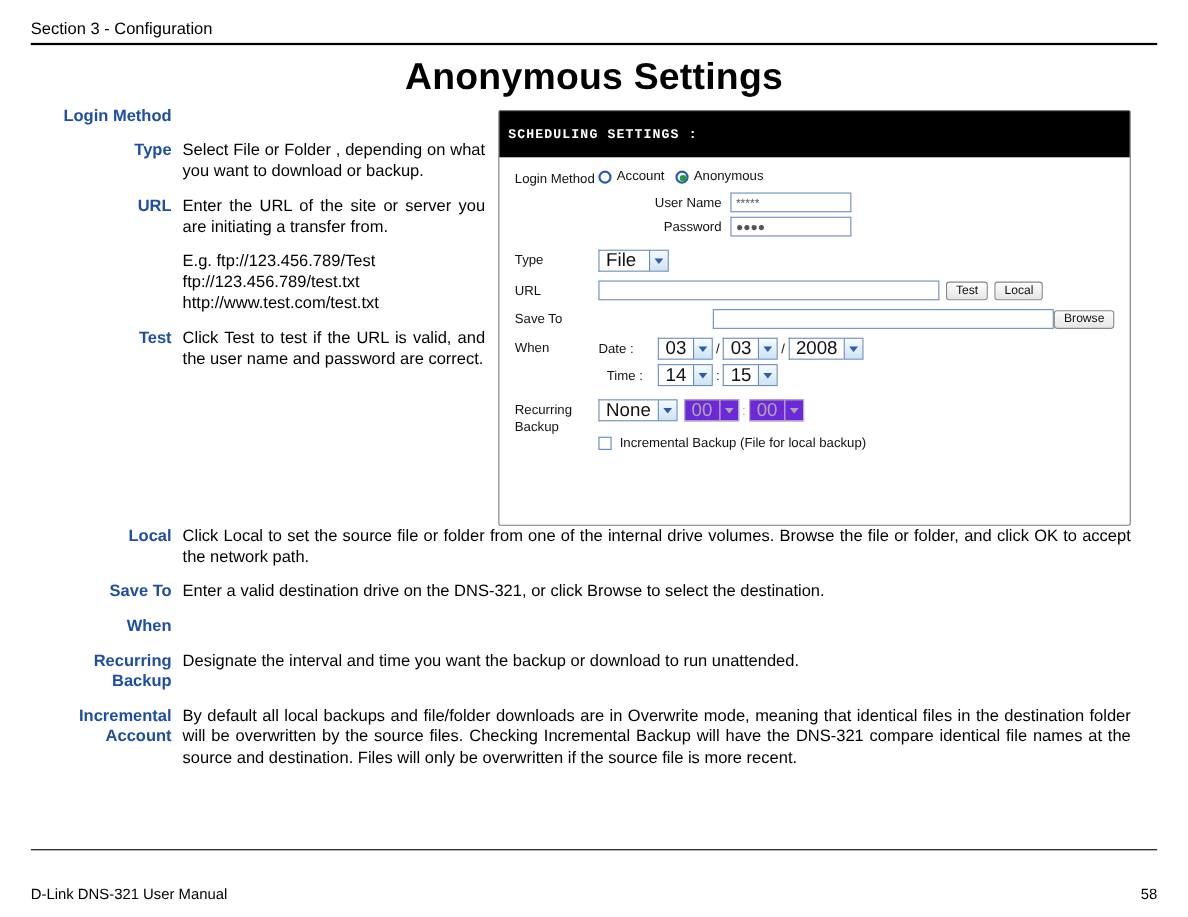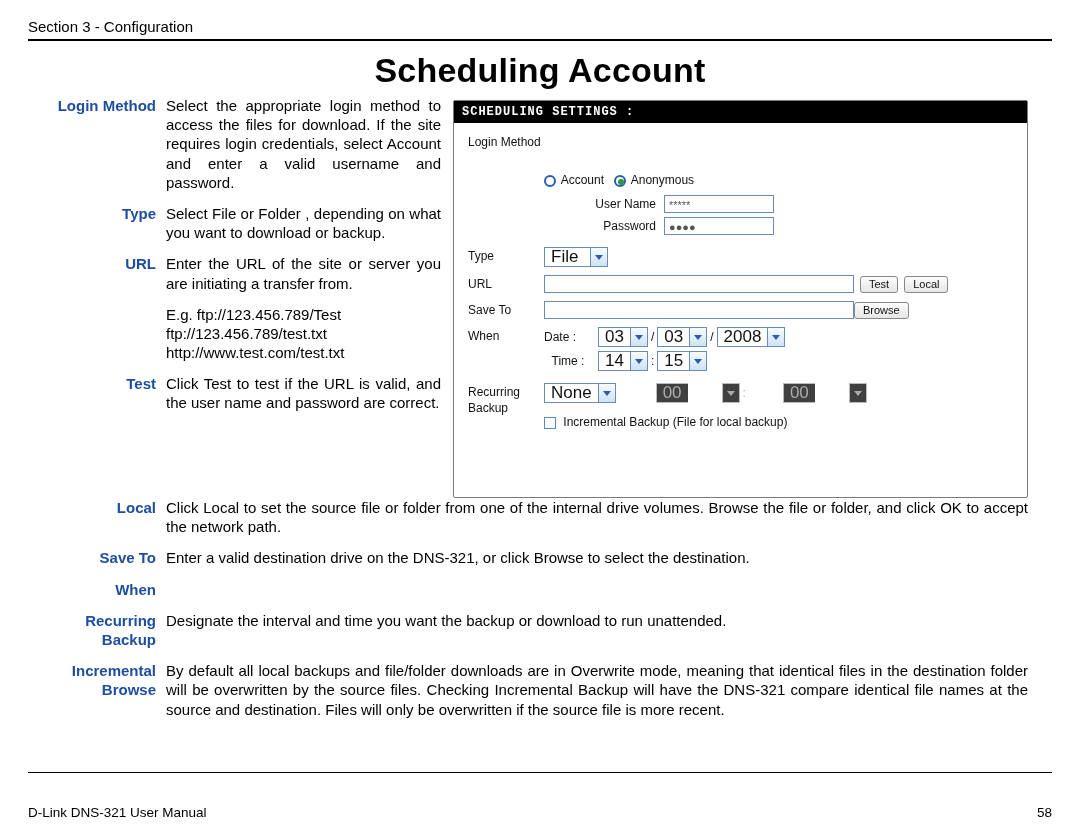--- a/index.html
+++ b/index.html
@@ -74,21 +74,21 @@
     border-radius: 2px;
     font-family: Verdana, Geneva, Arial, sans-serif;
     background: #fff;
   }
   .ss-header {
     background: #000;
     color: #fff;
     font-size: 12px;
     font-weight: 700;
     letter-spacing: 1px;
-    padding: 4px 8px;
+    padding: 14px 8px;
     font-family: "Courier New", monospace;
   }
   .ss-body {
     padding: 10px 14px 60px 14px;
     font-size: 12px;
     color: #111;
   }
   .ss-row { display:flex; align-items:flex-start; margin-bottom: 8px; }
   .ss-label { width: 76px; flex-shrink:0; padding-top:2px; line-height:1.3; }
   .ss-cell { flex:1; }
@@ -158,22 +158,21 @@
     width:18px;
     border:1px solid #6a8db8;
     background:linear-gradient(#f6fbff,#cde3f6);
     display:flex;
     align-items:center;
     justify-content:center;
   }
   .sel.disabled .sel-v, .sel.disabled .sel-btn {
     border-color:#bbb;
     color:#aaa;
-    background:#404040;
-    margin-left:34px;
+    background:#6d28d9;
   }
   .sel .sel-btn::after {
     content:"";
     width:0;height:0;
     border-left:4px solid transparent;
     border-right:4px solid transparent;
     border-top:5px solid #2a5db0;
   }
   .sel.disabled .sel-btn::after { border-top-color:#aaa; }
 
@@ -202,30 +201,29 @@
     font-size:13.5px;
     margin-top:32px;
   }
 </style>
 </head>
 <body>
 
 <div class="page">
   <div class="header-line">Section 3 - Configuration</div>
   <hr class="hr-top">
-  <div class="title">Scheduling Account</div>
+  <div class="title">Anonymous Settings</div>
 
   <div class="content">
 
     <div class="defs">
       <div style="display:flex; align-items:flex-start;">
         <div style="flex-shrink:0;">
           <div class="def-row">
             <div class="def-term">Login Method</div>
-            <div class="def-body">Select the appropriate login method to access the files for download. If the site requires login credentials, select Account and enter a valid username and password.</div>
           </div>
           <div class="def-row">
             <div class="def-term">Type</div>
             <div class="def-body">Select File or Folder , depending on what you want to download or backup.</div>
           </div>
           <div class="def-row">
             <div class="def-term">URL</div>
             <div class="def-body">Enter the URL of the site or server you are initiating a transfer from.</div>
           </div>
           <div class="def-row">
@@ -240,21 +238,21 @@
           </div>
         </div>
 
         <div class="screenshot">
           <div class="ss-header">SCHEDULING SETTINGS :</div>
           <div class="ss-body">
 
             <div class="ss-row">
               <div class="ss-label">Login Method</div>
               <div class="ss-cell">
-                <div style="margin-bottom:8px;margin-top:40px;">
+                <div style="margin-bottom:8px;">
                   <span class="radio"></span>
                   <span>Account</span>
                   &nbsp;
                   <span class="radio checked"></span>
                   <span>Anonymous</span>
                 </div>
                 <div class="field-line">
                   <span class="field-label">User Name</span>
                   <span class="txt">*****</span>
                 </div>
@@ -279,21 +277,21 @@
               <div class="ss-label">URL</div>
               <div class="ss-cell" style="display:flex; align-items:center; gap:6px;">
                 <span class="txt wide"></span>
                 <span class="btn">Test</span>
                 <span class="btn">Local</span>
               </div>
             </div>
 
             <div class="ss-row">
               <div class="ss-label">Save To</div>
-              <div class="ss-cell" style="display:flex; align-items:center; gap:0;">
+              <div class="ss-cell" style="display:flex; align-items:center; gap:0;justify-content:flex-end;">
                 <span class="txt wide"></span>
                 <span class="btn">Browse</span>
               </div>
             </div>
 
             <div class="ss-row">
               <div class="ss-label">When</div>
               <div class="ss-cell">
                 <div class="field-line" style="margin-bottom:4px;">
                   <span style="width:54px; text-align:left; padding-right:6px;">Date :</span>
@@ -366,21 +364,21 @@
         <div class="def-body full">Enter a valid destination drive on the DNS-321, or click Browse  to select the destination.</div>
       </div>
       <div class="def-row">
         <div class="def-term">When</div>
       </div>
       <div class="def-row">
         <div class="def-term">Recurring Backup</div>
         <div class="def-body full">Designate the interval and time you want the backup or download to run unattended.</div>
       </div>
       <div class="def-row">
-        <div class="def-term">Incremental Browse</div>
+        <div class="def-term">Incremental Account</div>
         <div class="def-body full" style="text-align:justify;">By default all local backups and file/folder downloads are in Overwrite mode, meaning that identical files in the destination folder will be overwritten by the source files. Checking Incremental Backup   will have the DNS-321 compare identical file names at the source and destination. Files will only be overwritten if the source file is more recent.</div>
       </div>
 
     </div>
   </div>
 
   <div class="footer">
     <hr class="hr-bot">
     <div class="footer-row">
       <span>D-Link DNS-321 User Manual</span>

